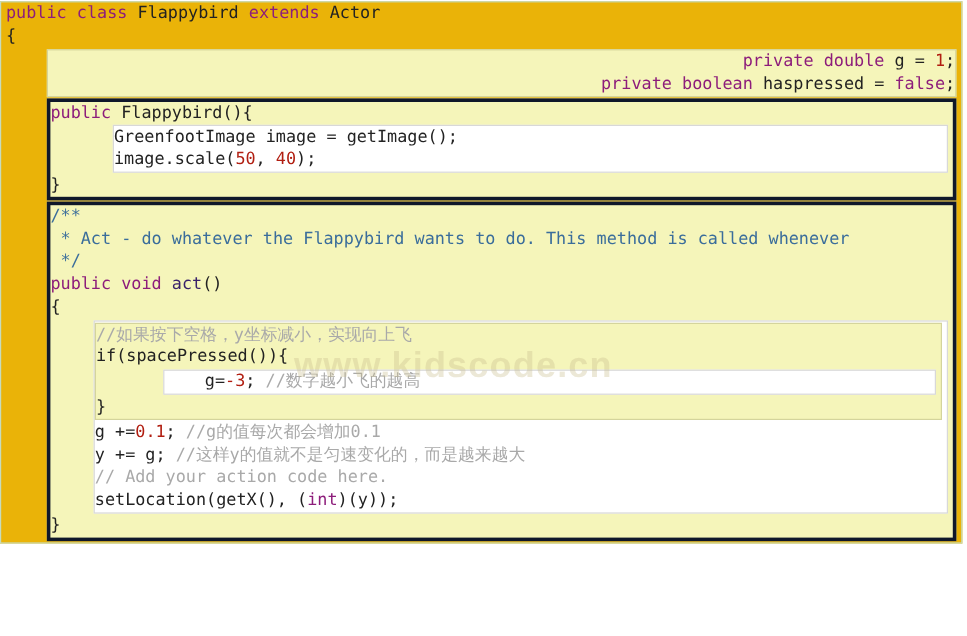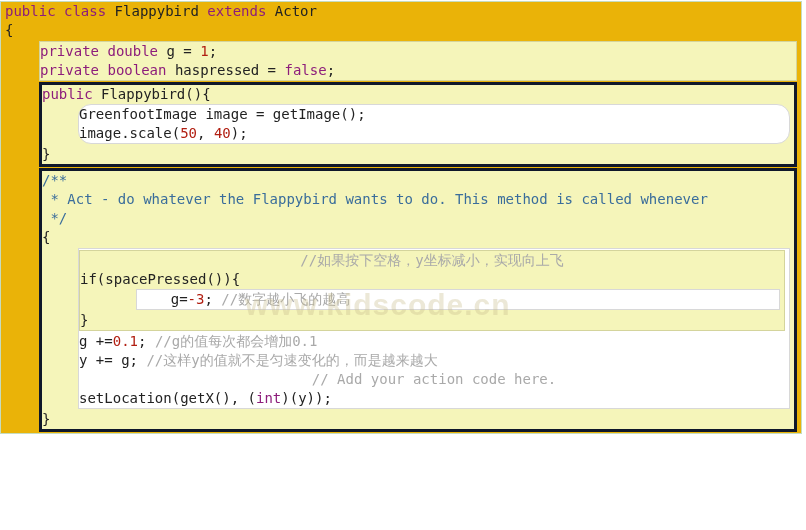--- a/index.html
+++ b/index.html
@@ -24,21 +24,21 @@
     
     .hl-yellow { background: #f5f5ba; border: 1px solid #d4d49c; margin: 1px 4px 1px 0; }
     .hl-yellow2 { background: #f5f5ba; border: 3px solid #0f172a; margin: 1px 4px 1px 0; }
     .hl-green  { background: #eab308; border: 1px solid #c6dcbf; margin: 1px 4px 1px 0; }
     .hl-white  { background: #ffffff; border: 1px solid #d8d8d8; margin: 1px 4px 1px 0; }
     .pad-root   { padding-left: 4px; }
     
     .kw   { color: #8d1d7b; }  
     .cls  { color: #3a226a; }  
     .num  { color: #b11e11; }
-    .com  { color: #a9a9a9; text-align: center; }  
+    .com  { color: #a9a9a9; }  
     .doc  { color: #3a6d9b; }  
     .plain{ color: #222222; }
     
     .watermark {
       position: absolute;
       top: 285px;
       left: 245px;
       font-family: Liberation Sans, sans-serif;
       font-size: 30px;
       font-weight: bold;
@@ -49,39 +49,40 @@
   </style>
 </head>
 <body>
 
 <div class="code-view">
 
   <div class="hl-green pad-root">
     <div class="line"><span class="kw">public</span> <span class="kw">class</span> <span class="plain">Flappybird</span> <span class="kw">extends</span> <span class="plain">Actor</span></div>
     <div class="line plain">{</div>
 
-    <div class="hl-yellow" style="margin-left:34px;">
+    <div class="hl-yellow" style="margin-left:34px;text-align:right;">
       <div class="line"><span class="kw">private</span> <span class="kw">double</span><span class="plain"> g = </span><span class="num">1</span><span class="plain">;</span></div>
       <div class="line"><span class="kw">private</span> <span class="kw">boolean</span><span class="plain"> haspressed = </span><span class="kw">false</span><span class="plain">;</span></div>
     </div>
 
     <div class="hl-yellow2" style="margin-left:34px;">
       <div class="line"><span class="kw">public</span> <span class="plain">Flappybird</span><span class="plain">(){</span></div>
 
-      <div class="hl-white" style="margin-left:36px;border-radius:13px;">
+      <div class="hl-white" style="margin-left:52px;">
         <div class="line plain">GreenfootImage image = getImage();</div>
         <div class="line"><span class="plain">image.scale(</span><span class="num">50</span><span class="plain">, </span><span class="num">40</span><span class="plain">);</span></div>
       </div>
       <div class="line plain">}</div>
     </div>
 
     <div class="hl-yellow2" style="margin-left:34px;">
       <div class="line doc">/**</div>
       <div class="line doc"> * Act - do whatever the Flappybird wants to do. This method is called whenever</div>
       <div class="line doc"> */</div>
+      <div class="line"><span class="kw">public</span> <span class="kw">void</span> <span class="cls">act</span><span class="plain">()</span></div>
       <div class="line plain">{</div>
 
       <div class="hl-white" style="margin-left:36px;">
 
         <div class="hl-yellow" style="margin-left:0;">
           <div class="line com">//如果按下空格，y坐标减小，实现向上飞</div>
           <div class="line plain">if(spacePressed()){</div>
 
           <div class="hl-white" style="margin-left:56px;">
             <div class="line"><span class="plain">    g=</span><span class="num">-3</span><span class="plain">; </span><span class="com">//数字越小飞的越高</span></div>

